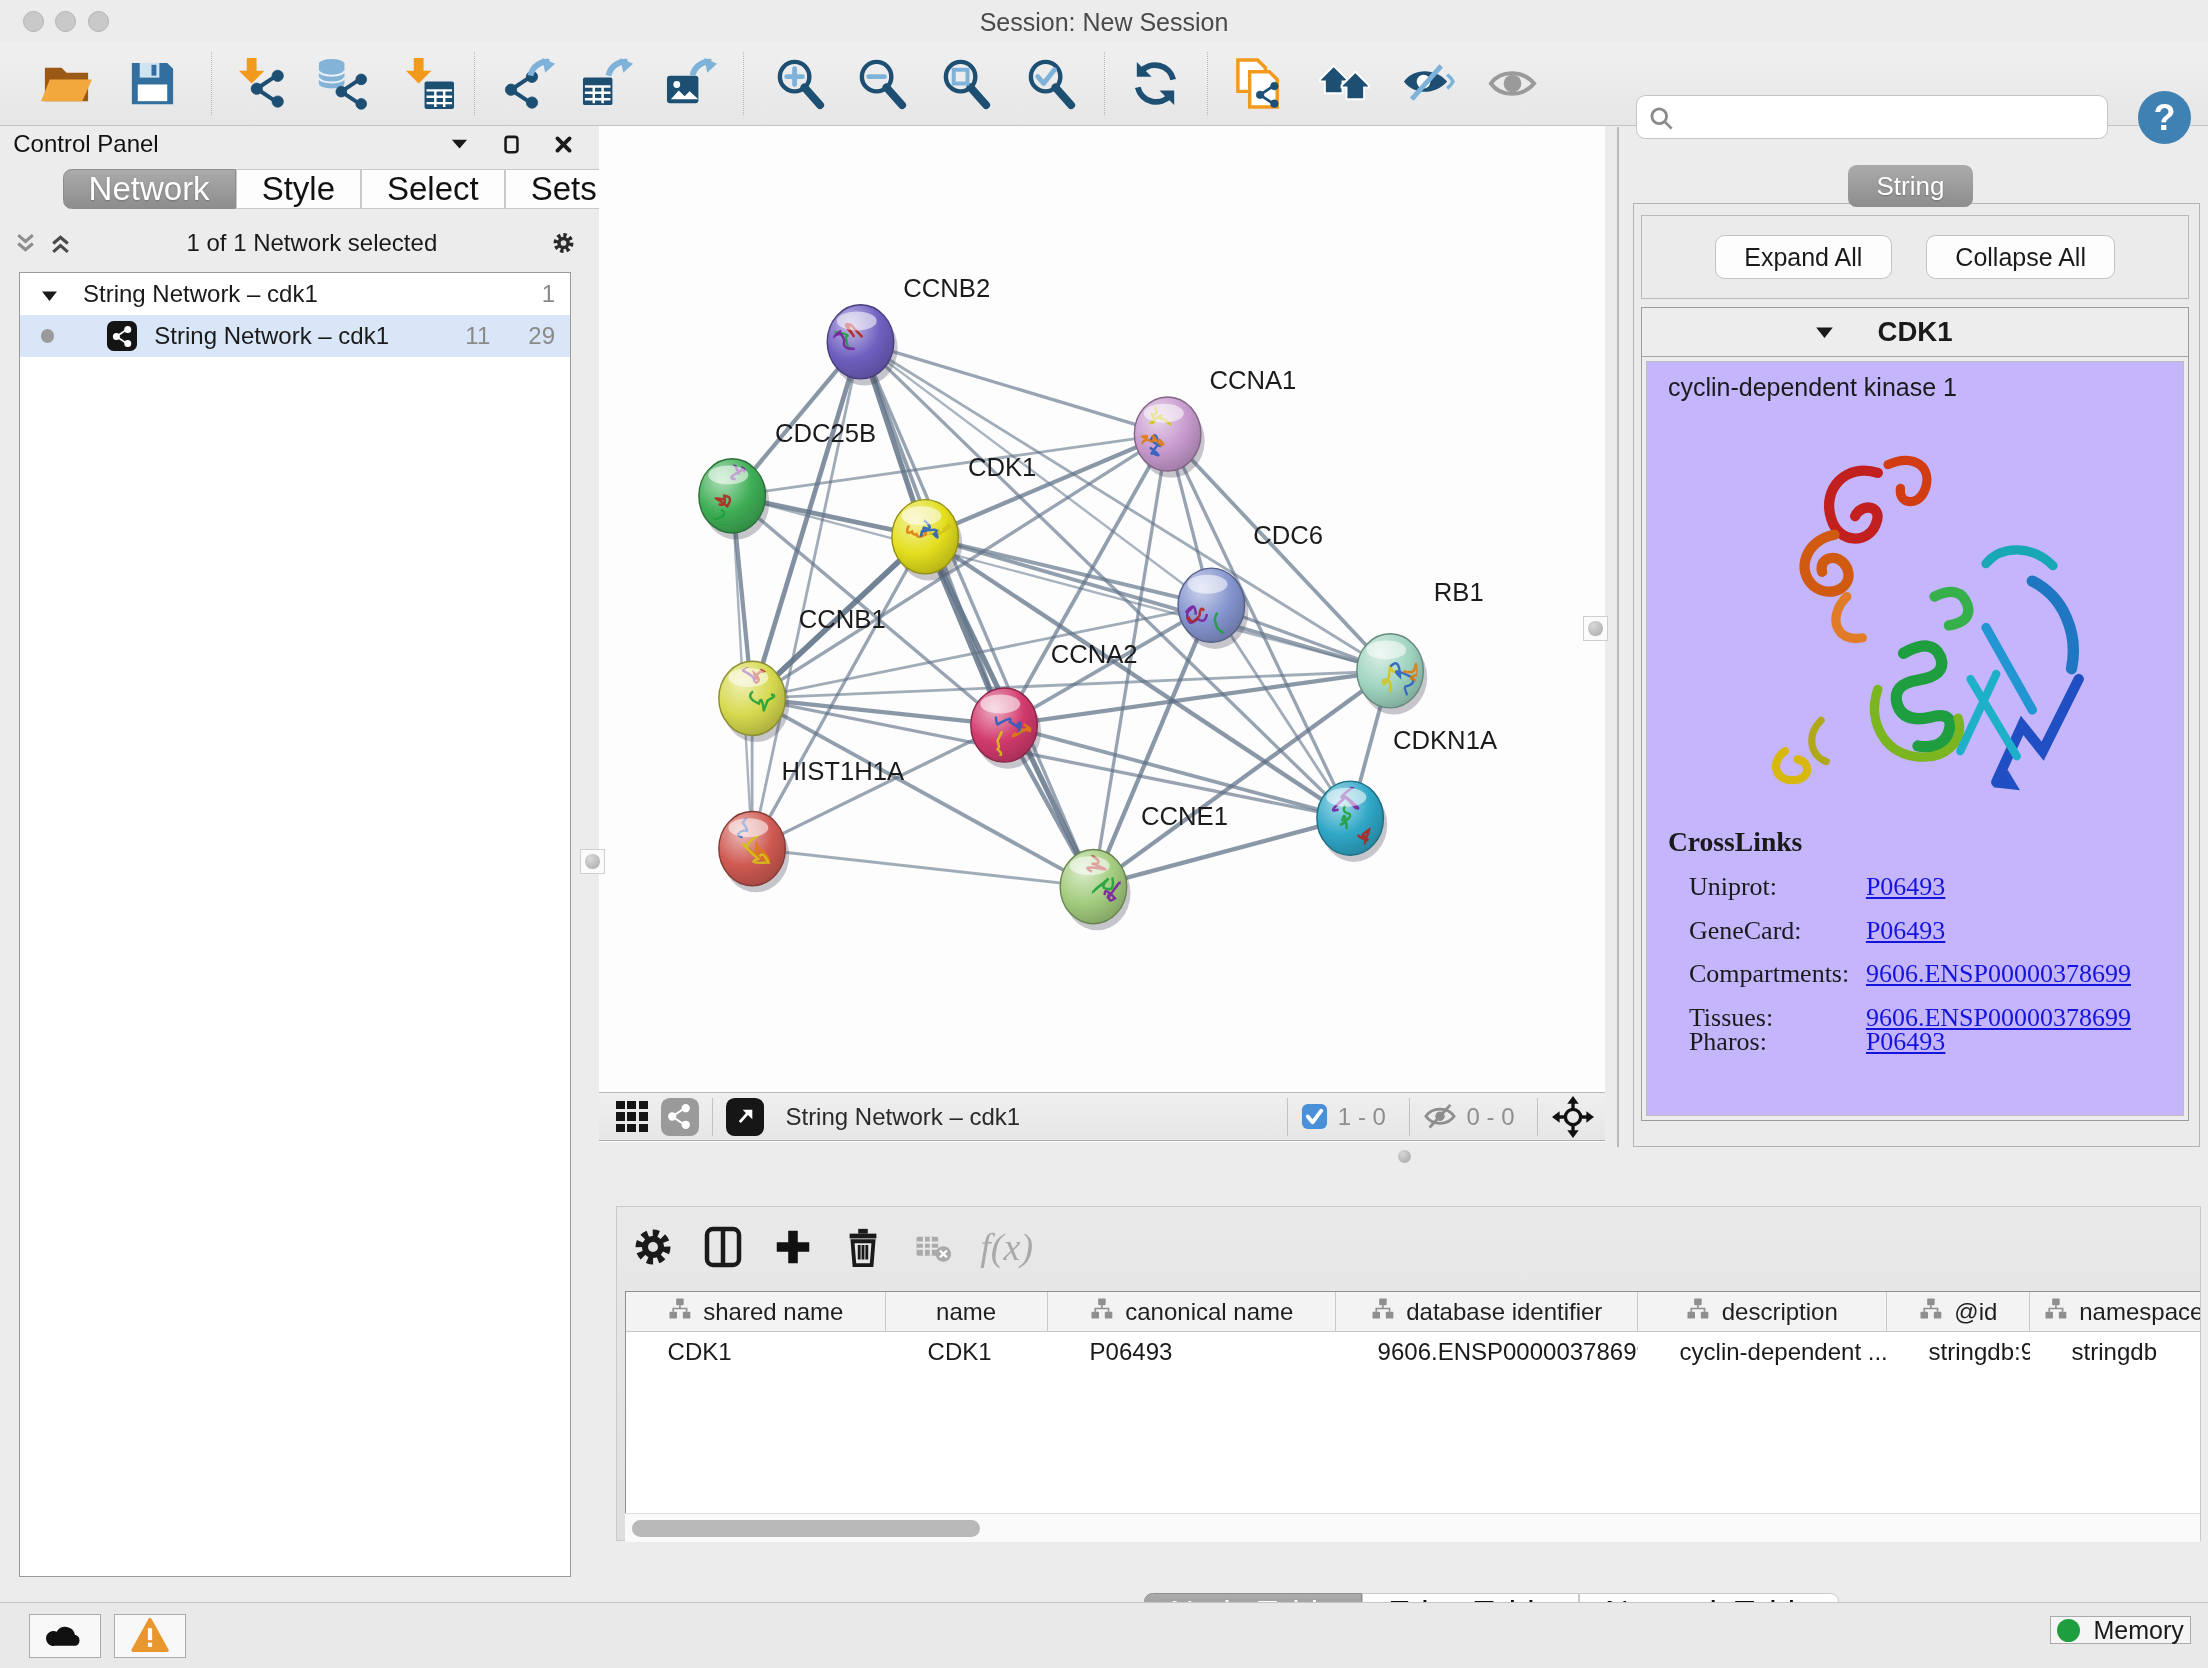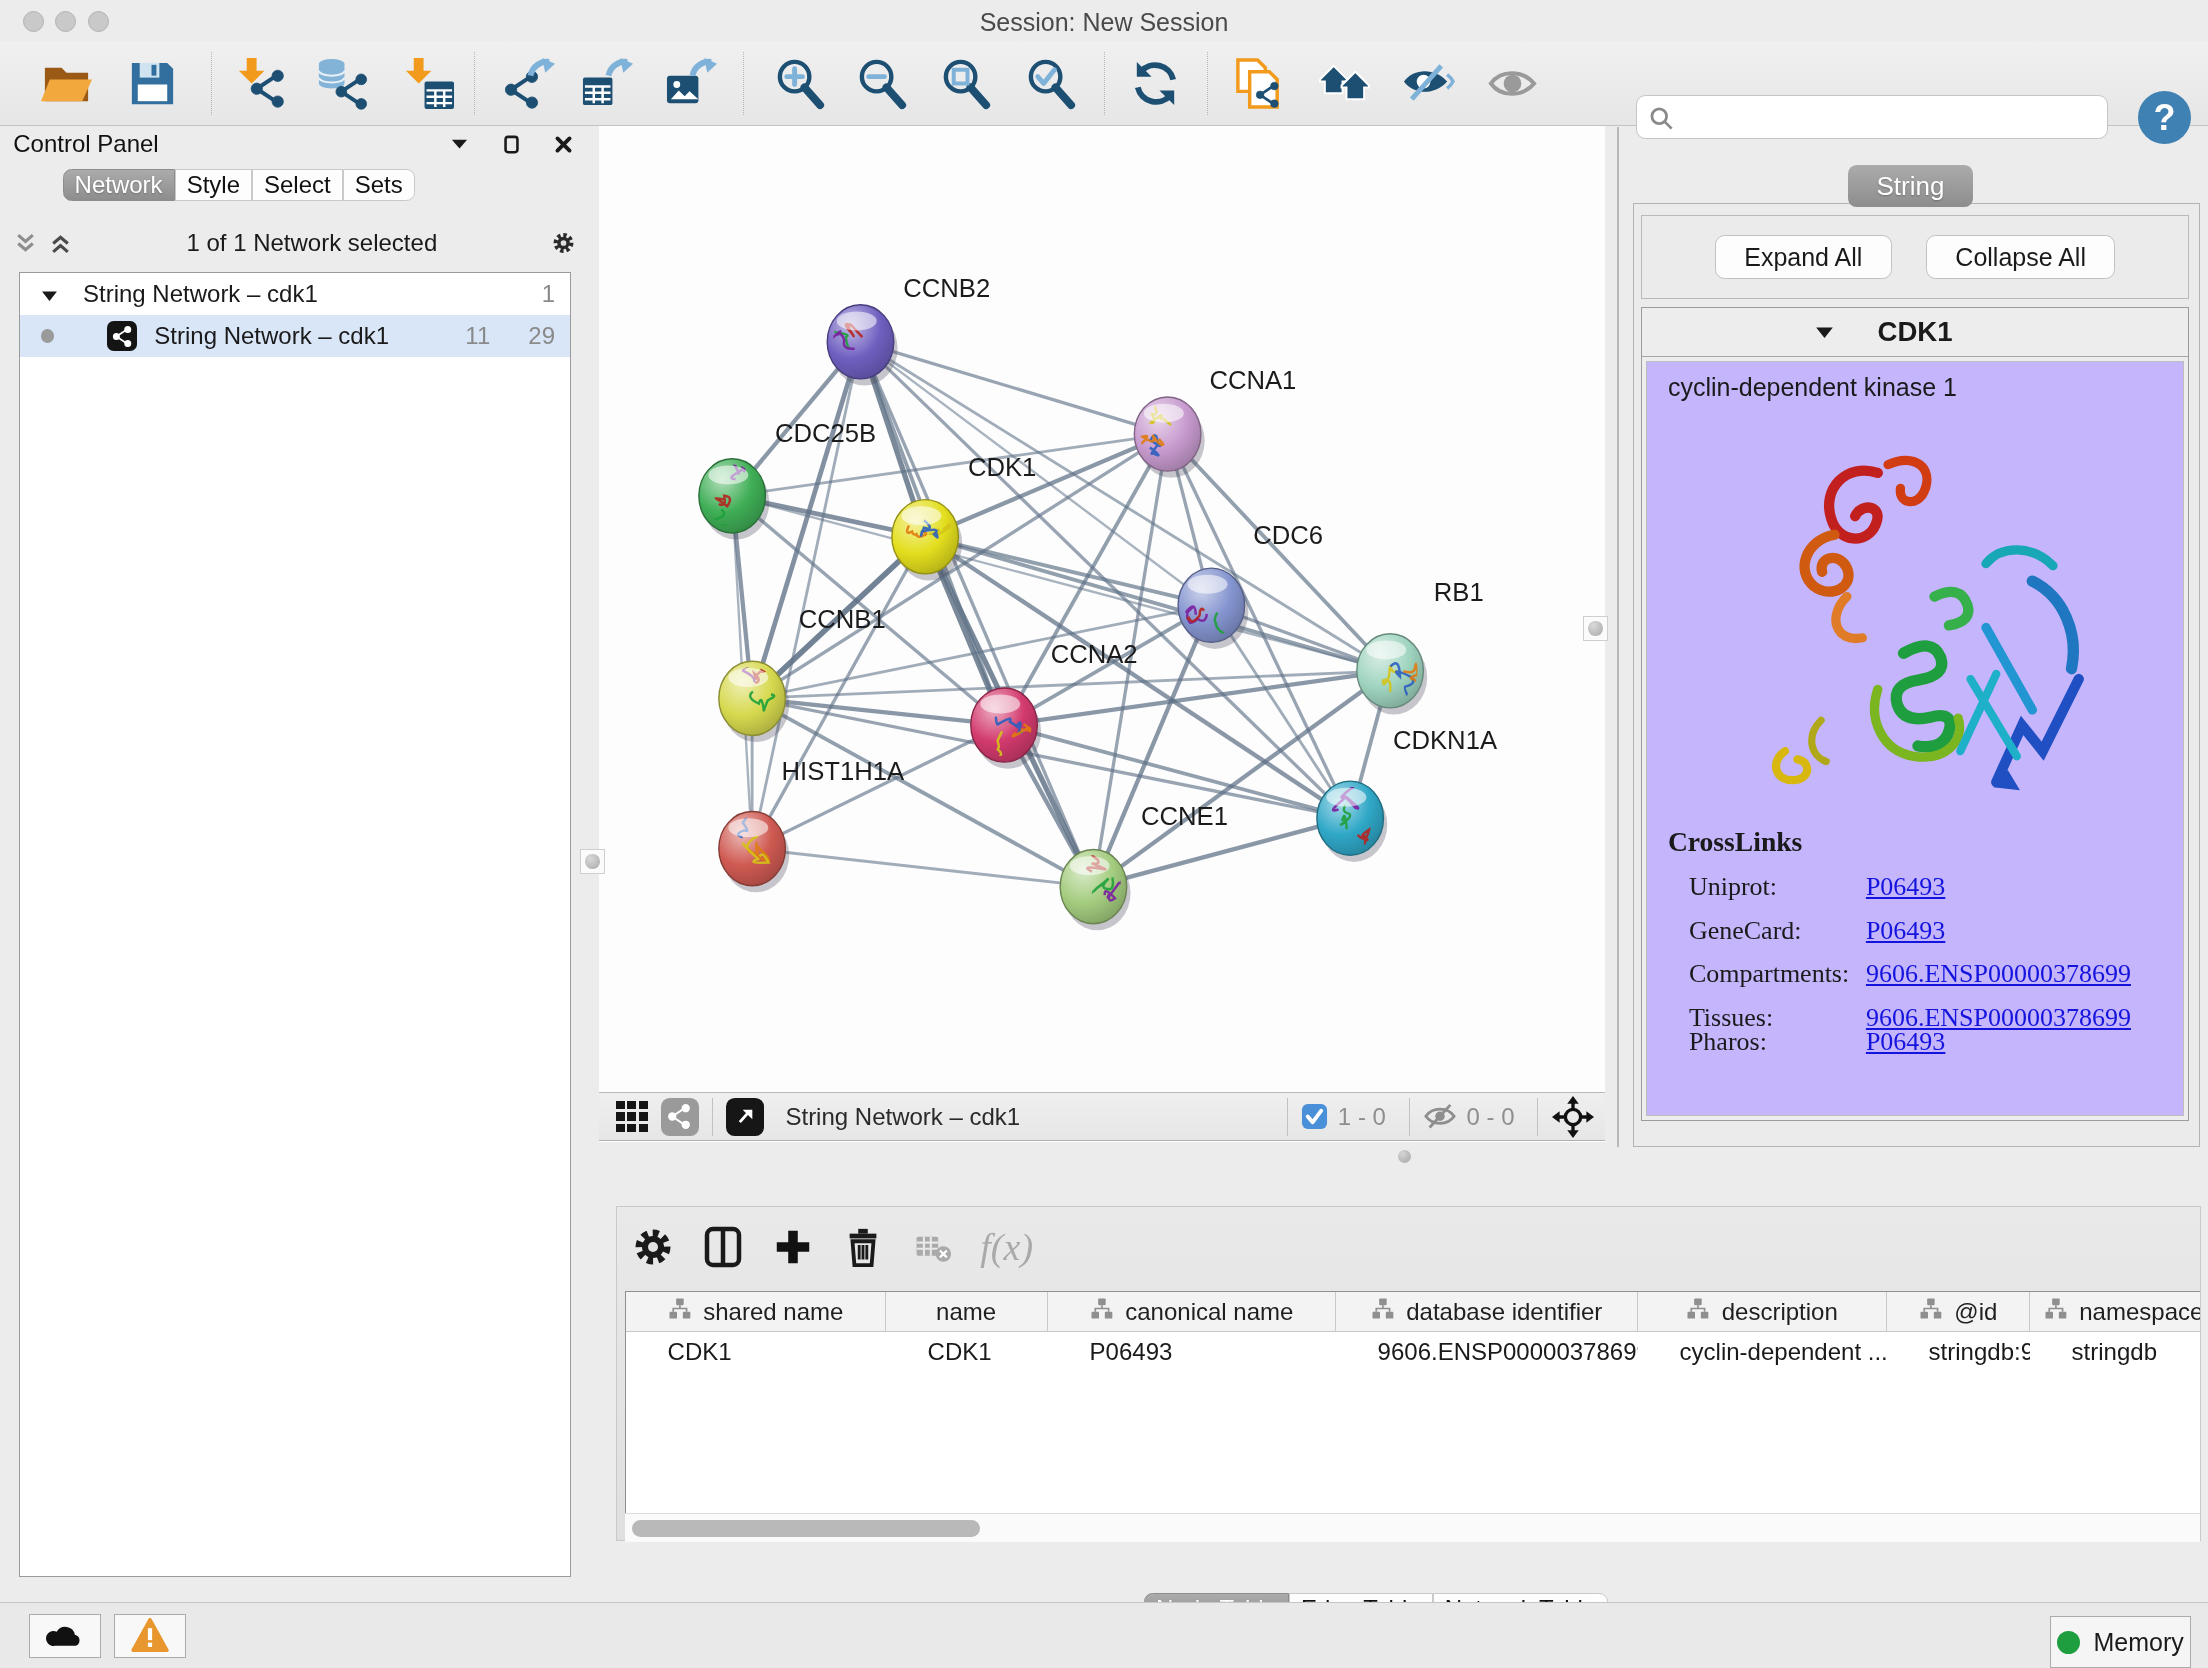--- a/index.html
+++ b/index.html
@@ -27,22 +27,22 @@
                      border:none; outline:none; font-size:23px; background:transparent; }
   .searchbox .mag { position:absolute; left:11.4px; top:8.6px; width:27px; height:27px; }
   .helpbtn { position:absolute; left:2138px; top:49px; width:53px; height:53px; border-radius:50%;
              background:#3f81b3; color:#fff; font-size:36px; font-weight:bold;
              display:flex; align-items:center; justify-content:center; }
   
   .phead-title { font-size:24px; color:#111; }
   .phead-controls { display:flex; align-items:center; gap:27px; }
   .phc { width:25px; height:25px; display:flex; align-items:center; justify-content:center; }
   .tabgrp { display:flex; }
-  .tab { height:32px; padding:0 11px; background:#fdfdfd; border:1px solid #c9c9c9;
-         font-size:24px; display:flex; align-items:center; justify-content:center; color:#111; }
+  .tab { height:40px; padding:0 25px; background:#fdfdfd; border:1px solid #c9c9c9;
+         font-size:33px; display:flex; align-items:center; justify-content:center; color:#111; }
   .tab.active { background:linear-gradient(#ababab,#8d8d8d); color:#fff; border-color:#8d8d8d;
                 text-shadow:0 1px 1.9px rgba(0,0,0,.25); }
   .tab:first-child { border-radius:8.6px 0 0 8.6px; }
   .tab:last-child { border-radius:0 8.6px 8.6px 0; }
   
   .control-panel { position:absolute; left:7.6px; top:127px; width:574px; height:1455px; }
   .cp-head { position:absolute; left:5.7px; top:0; right:5.7px; height:34px;
              display:flex; align-items:center; justify-content:space-between; }
   .cp-tabs { position:absolute; left:55px; top:42px; }
   .cp-toolrow { position:absolute; left:5.7px; top:95px; right:5.7px; height:42px;
@@ -131,21 +131,21 @@
   .tbl-scroll { position:absolute; left:7.6px; top:306px; right:0; height:28.5px; background:#fafafa;
                 border-top:1px solid #ddd; }
   .tbl-thumb { position:absolute; left:7.6px; top:5.7px; width:348px; height:17px;
                background:#b9b9b9; border-radius:8.6px; }
   .tp-tabs { position:absolute; left:527px; top:386px; }
   
   .statusbar { position:absolute; left:0; top:1602px; width:2208px; height:67px;
                background:#e9e9e9; border-top:1.9px solid #c6c6c6; }
   .sb-btn { position:absolute; top:11.4px; width:72px; height:44px; background:#f8f8f8;
             border:1.9px solid #ababab; display:flex; align-items:center; justify-content:center; }
-  .mem-btn { position:absolute; right:17px; top:13.3px; width:141px; height:52px;
+  .mem-btn { position:absolute; right:17px; top:13.3px; width:141px; height:28px;
              background:#f5f5f5; border:1.9px solid #ababab; display:flex; align-items:center;
              justify-content:center; gap:13.3px; font-size:25px; }
   .mem-dot { width:23px; height:23px; border-radius:50%; background:#1e9e3e; }
   svg text { font-family:"Liberation Sans", sans-serif; }
 </style>
 </head>
 <body>
 
 <div class="titlebar">
   <span class="traffic" style="left:23px"></span>

